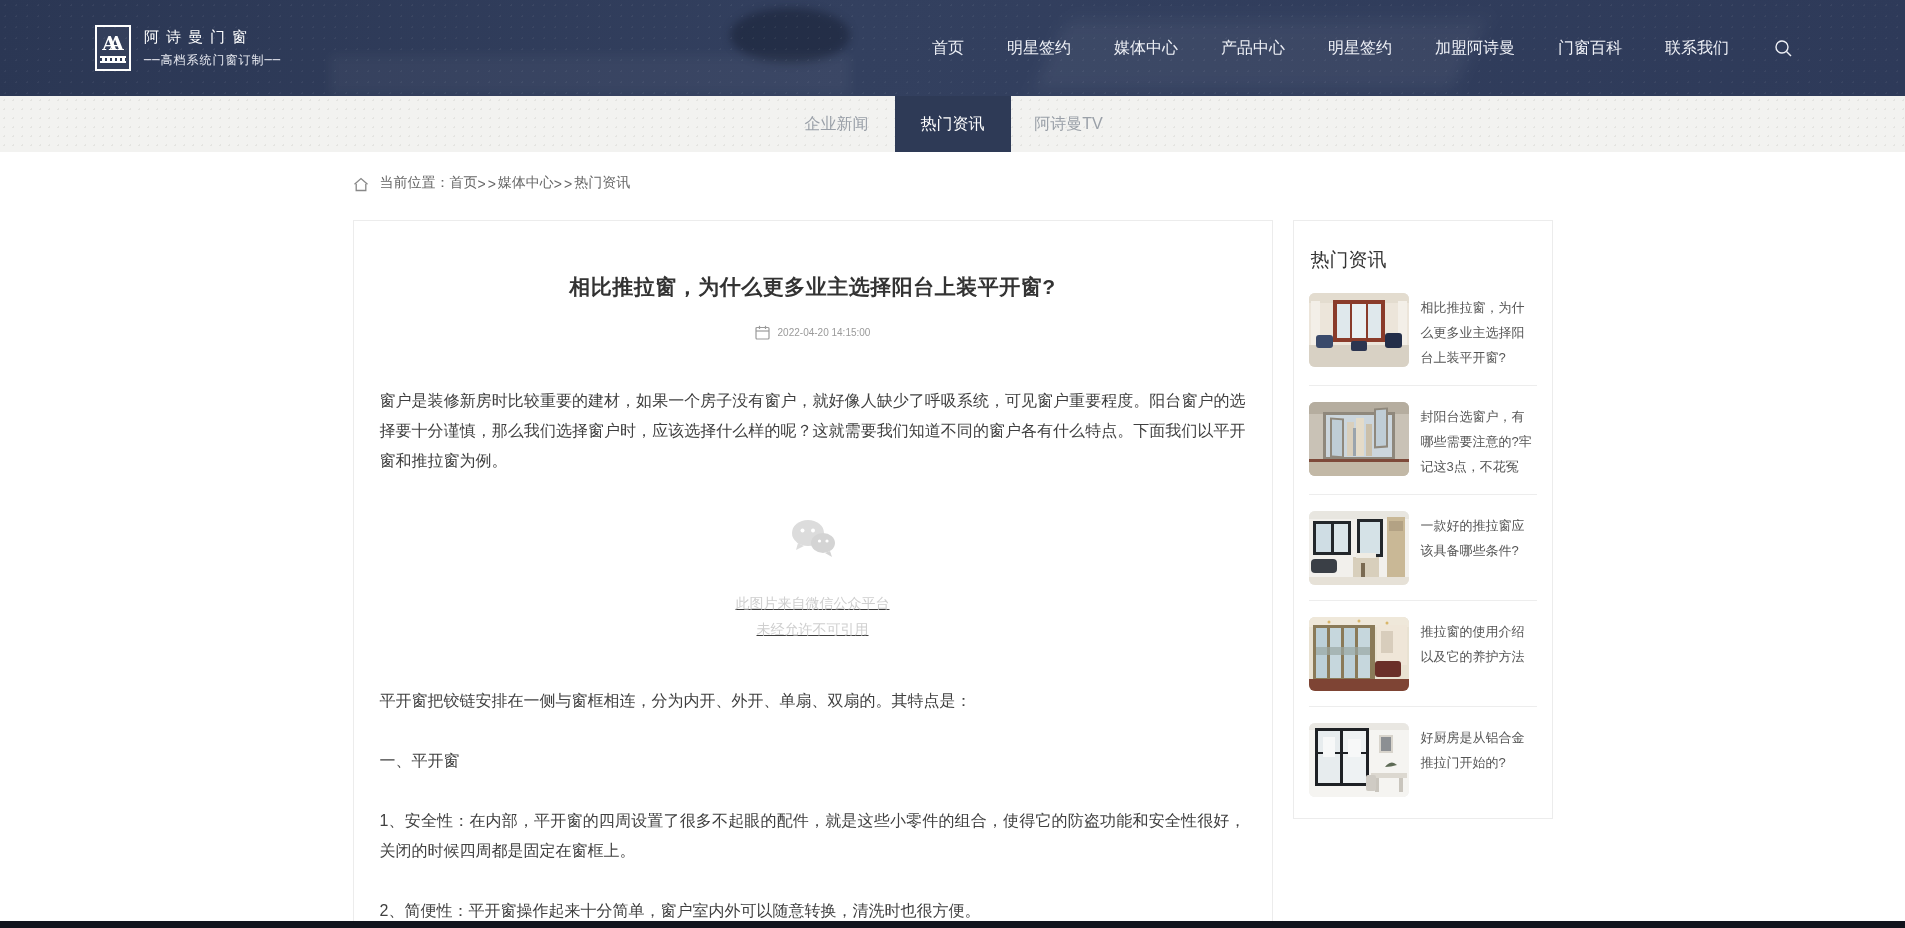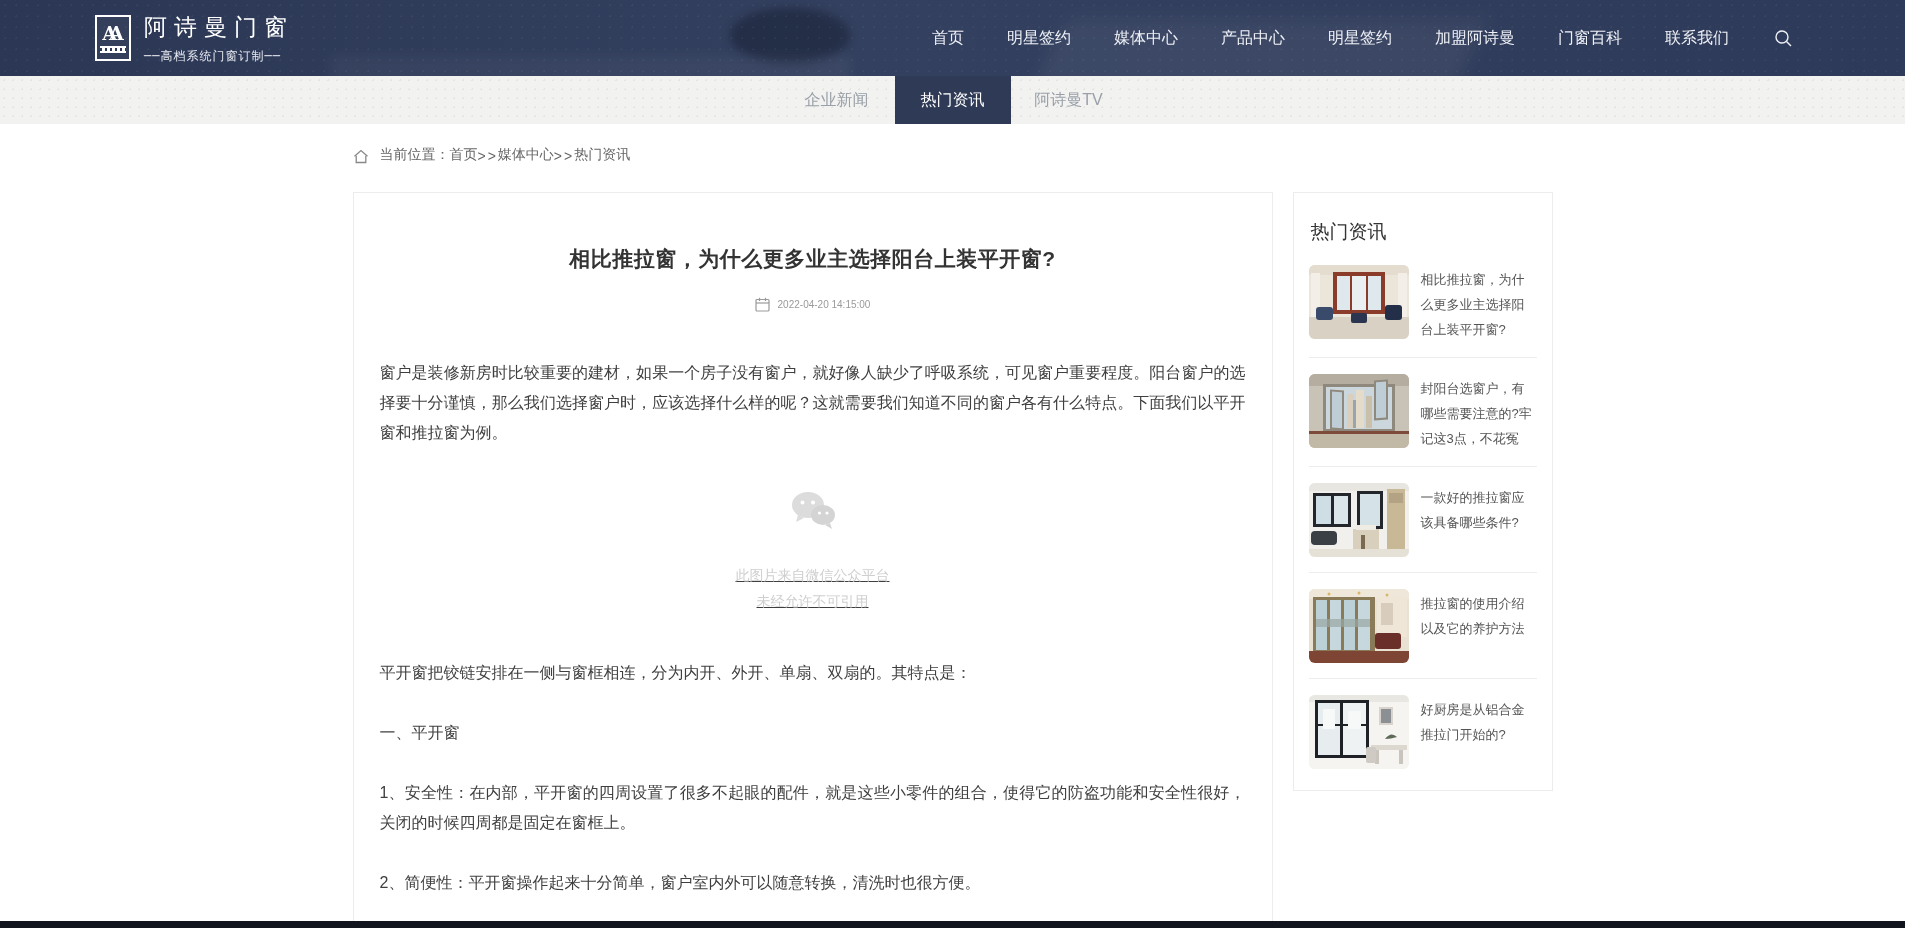--- a/index.html
+++ b/index.html
@@ -1,50 +1,50 @@
 <!DOCTYPE html>
 <html><head>
 <meta charset="utf-8">
 <style>
   * { margin:0; padding:0; box-sizing:border-box; }
   html,body { width:1905px; height:928px; overflow:hidden; background:#fff;
     font-family:"Liberation Sans","DejaVu Sans",sans-serif; }
 
   
-  .header { position:relative; height:76px; display:flex; align-items:center;
+  .header { position:relative; height:96px; display:flex; align-items:center;
     background:linear-gradient(100deg,#2b3754 0%,#33405f 45%,#2e3a59 100%); overflow:hidden; }
   .header::after { content:""; position:absolute; inset:0;
     background-image:radial-gradient(rgba(255,255,255,.05) 1px, transparent 1px);
     background-size:11px 11px; pointer-events:none; }
   .hd-shape1 { position:absolute; left:730px; top:8px; width:120px; height:55px;
     border-radius:50%; background:rgba(10,14,30,.35); filter:blur(4px); }
   .hd-shape2 { position:absolute; left:1050px; top:20px; width:420px; height:70px;
     background:rgba(255,255,255,.05); transform:skewX(-25deg); filter:blur(8px); }
   .hd-shape3 { position:absolute; left:330px; top:55px; width:520px; height:40px;
     background:rgba(255,255,255,.04); filter:blur(6px); }
 
   .logo { position:relative; z-index:2; display:flex; align-items:center; margin-left:95px; cursor:pointer; }
   .logo-box { width:36px; height:46px; border:2px solid #fff; display:flex; flex-direction:column;
     align-items:center; justify-content:center; color:#fff; background:rgba(255,255,255,.04); }
   .logo-aa { font-family:"DejaVu Serif","Liberation Serif",serif; font-size:19px; line-height:19px;
     letter-spacing:-8px; padding-right:8px; font-weight:bold; }
   .logo-strip { width:26px; height:7px; margin-top:3px; background:#fff;
     background-image:repeating-linear-gradient(90deg,#2e3a56 0 2px,transparent 2px 5px);
     background-size:100% 3px; background-position:center; background-repeat:no-repeat; }
   .logo-text { margin-left:13px; color:#fff; font-family:"DejaVu Serif","Liberation Serif",serif; }
-  .logo-title { font-size:23px; letter-spacing:7px; }
+  .logo-title { font-size:15px; letter-spacing:7px; }
   .logo-sub { font-size:12px; letter-spacing:1px; margin-top:5px; color:#e9ebf2; white-space:nowrap; }
 
   .nav { position:relative; z-index:2; margin-left:auto; margin-right:112px;
     display:flex; align-items:center; gap:43px; font-size:16px; color:#eef0f6; }
   .nav-item { cursor:pointer; white-space:nowrap; }
   .search-btn { margin-left:2px; cursor:pointer; display:flex; align-items:center; }
 
   
-  .tabbar { height:48px; background:#f2f2f0;
+  .tabbar { height:56px; background:#f2f2f0;
     background-image:radial-gradient(#e4e4e1 1px, transparent 1px); background-size:9px 9px;
     display:flex; justify-content:center; }
   .tab { width:116px; display:flex; align-items:center; justify-content:center;
     font-size:16px; color:#9aa0a8; cursor:pointer; }
   .tab.active { background:#2e3a56; color:#fff; }
 
   
   .breadcrumb { width:1200px; margin:22px auto 0; display:flex; align-items:flex-end;
     font-size:14px; color:#666; }
   .home-icon { margin-right:11px; display:flex; cursor:pointer; }

